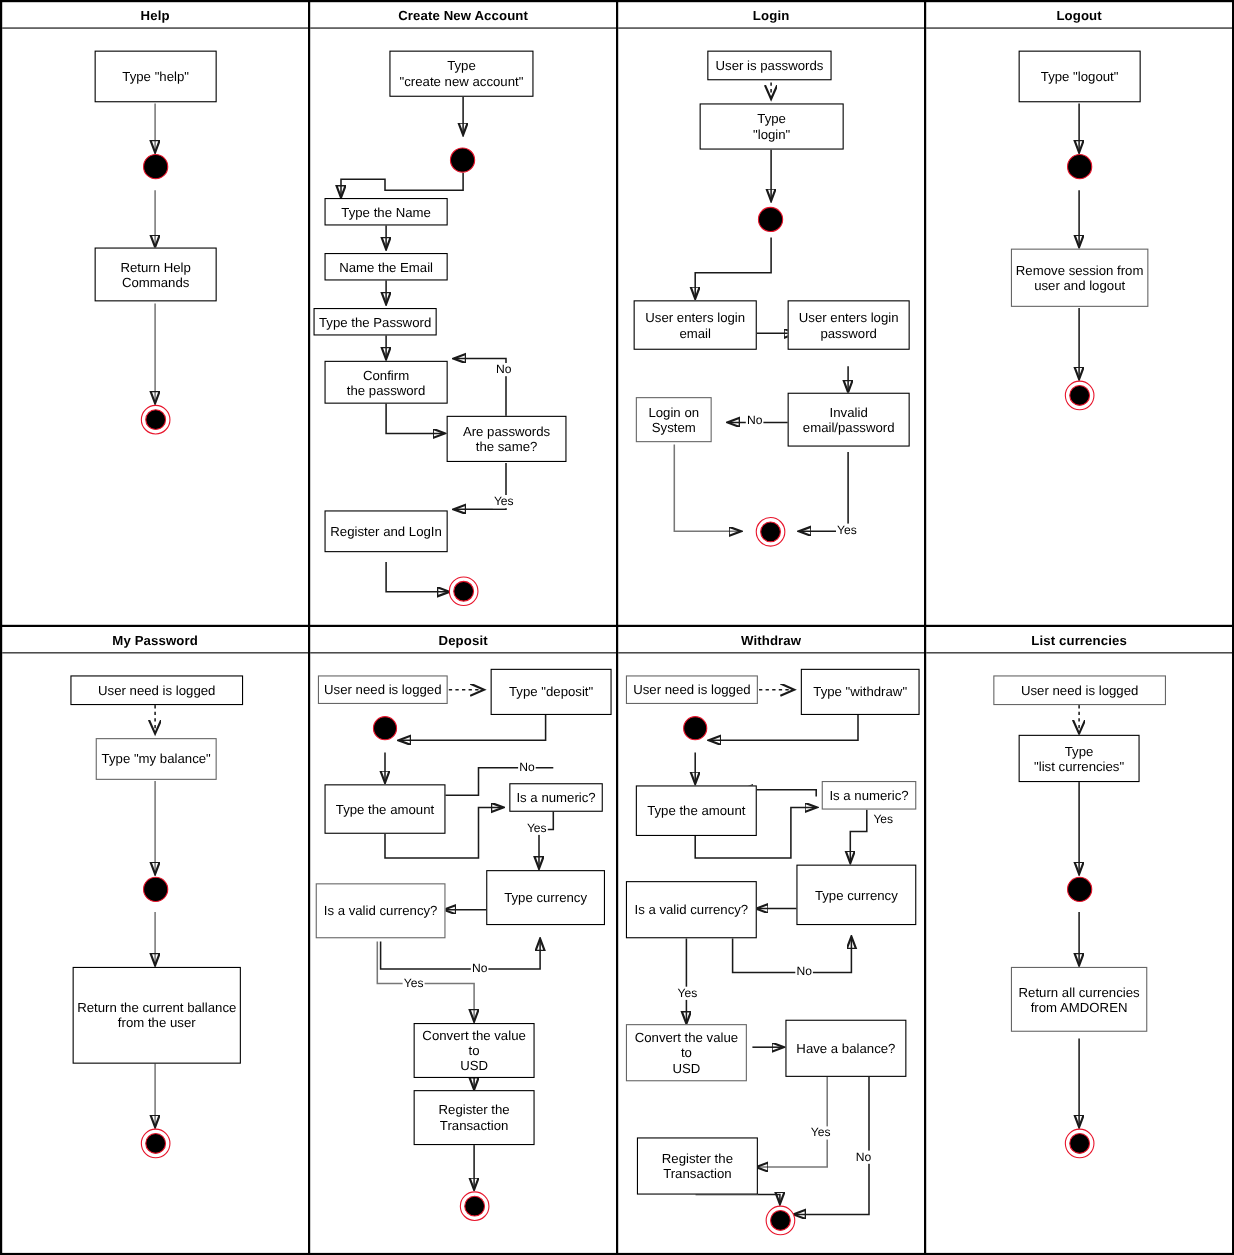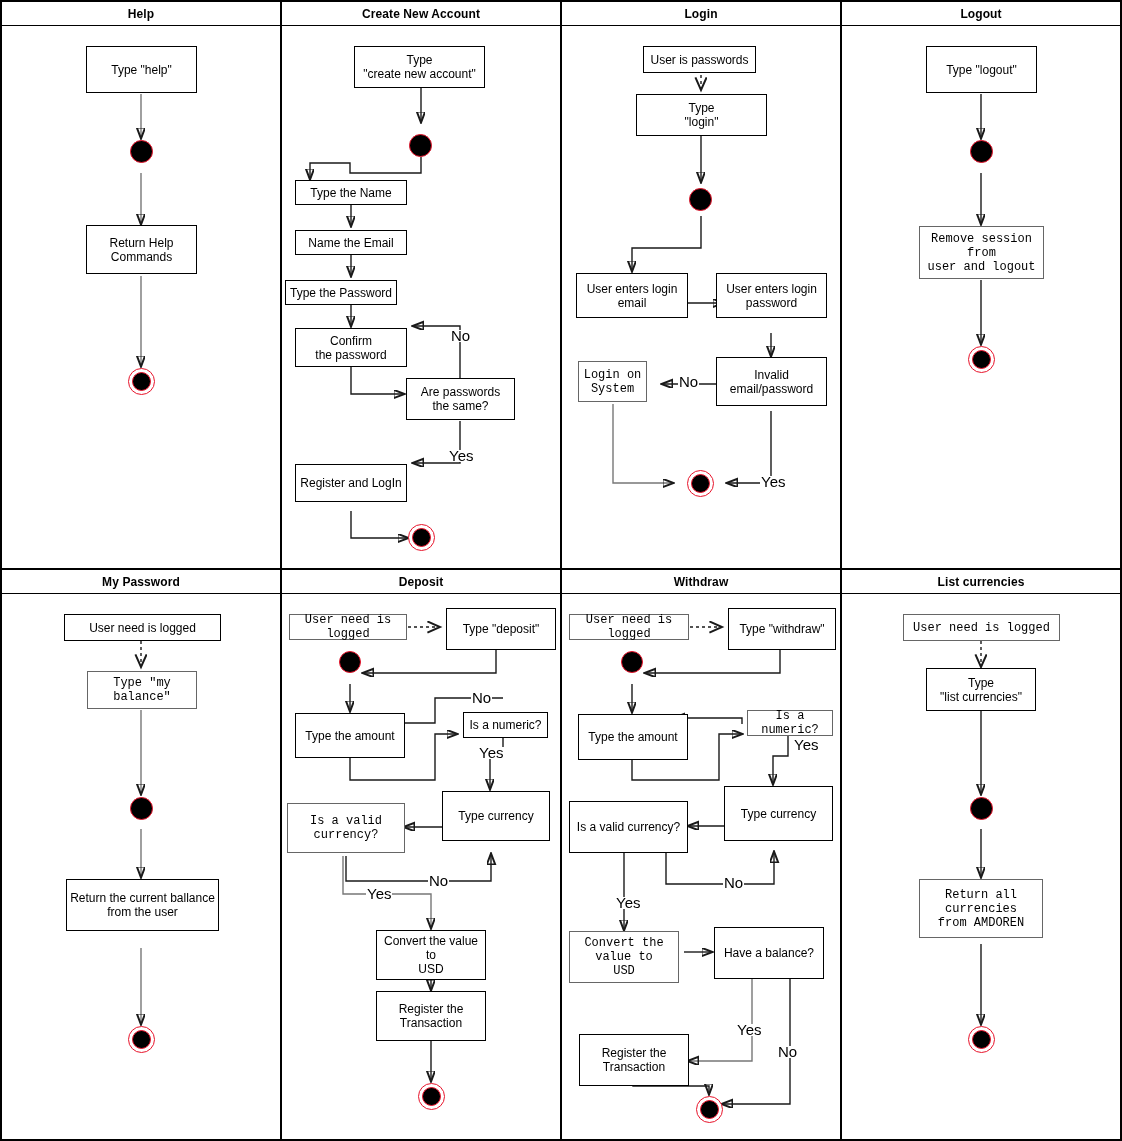--- a/index.html
+++ b/index.html
@@ -55,21 +55,21 @@
     display: flex;
     align-items: center;
     justify-content: center;
     text-align: center;
     font-size: 12px;
     line-height: 14px;
     color: #000000;
     white-space: pre-line;
     padding: 1px 2px;
   }
-  .node.gray-border { border-color: #666666; font-family: Liberation Mono, monospace; }
+  .node.gray-border { border-color: #666666; }
   .initial-node {
     position: absolute;
     border-radius: 50%;
     background: #000000;
     border: 1.5px solid #e8142b;
     box-sizing: border-box;
   }
   .final-node {
     position: absolute;
     border-radius: 50%;
@@ -81,21 +81,21 @@
     content: "";
     position: absolute;
     left: 3px; top: 3px; right: 3px; bottom: 3px;
     border-radius: 50%;
     background: #000000;
     border: 1px solid #e8142b;
     box-sizing: border-box;
   }
   .edge-label {
     position: absolute;
-    font-size: 15px;
+    font-size: 11px;
     line-height: 12px;
     color: #000000;
     background: #ffffff;
     padding: 0 1px;
     white-space: nowrap;
   }
   svg.wires {
     position: absolute;
     left: 0; top: 0;
     width: 100%;
@@ -235,21 +235,21 @@
     <div class="panel-body">
       <svg class="wires" viewBox="0 0 278 545" preserveAspectRatio="none">
         <line x1="139" y1="47" x2="139" y2="73" class="dash" marker-end="url(#ahopen)"></line>
         <line x1="139" y1="116" x2="139" y2="200" class="gray" marker-end="url(#ahg)"></line>
         <line x1="139" y1="235" x2="139" y2="283" class="gray" marker-end="url(#ahg)"></line>
         <line x1="139" y1="354" x2="139" y2="430" class="gray" marker-end="url(#ahg)"></line>
       </svg>
       <div class="node" style="left:62px;top:20px;width:157px;height:27px;">User need is logged</div>
       <div class="node gray-border" style="left:85px;top:77px;width:110px;height:38px;">Type "my balance"</div>
       <div class="initial-node" style="left:128px;top:203px;width:23px;height:23px;"></div>
-      <div class="node" style="left:64px;top:285px;width:153px;height:52px;">Return the current ballance
+      <div class="node" style="left:64px;top:285px;width:153px;height:88px;">Return the current ballance
 from the user</div>
       <div class="final-node" style="left:126px;top:432px;width:27px;height:27px;"></div>
     </div>
   </div>
 
   <div class="panel" style="left:282px;top:570px;width:278px;height:569px;">
     <div class="panel-header">Deposit</div>
     <div class="panel-body">
       <svg class="wires" viewBox="0 0 278 545" preserveAspectRatio="none">
         <line x1="126" y1="33" x2="158" y2="33" class="dash" marker-end="url(#ahopen)"></line>

